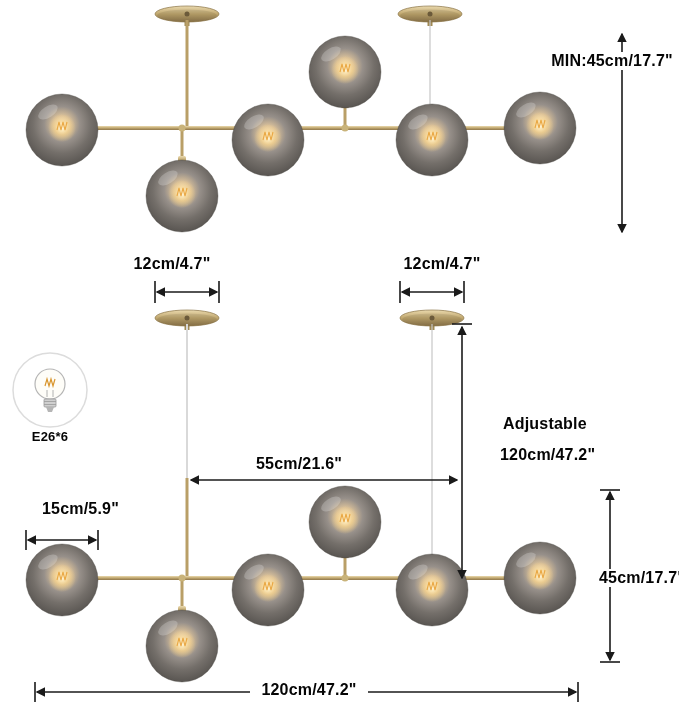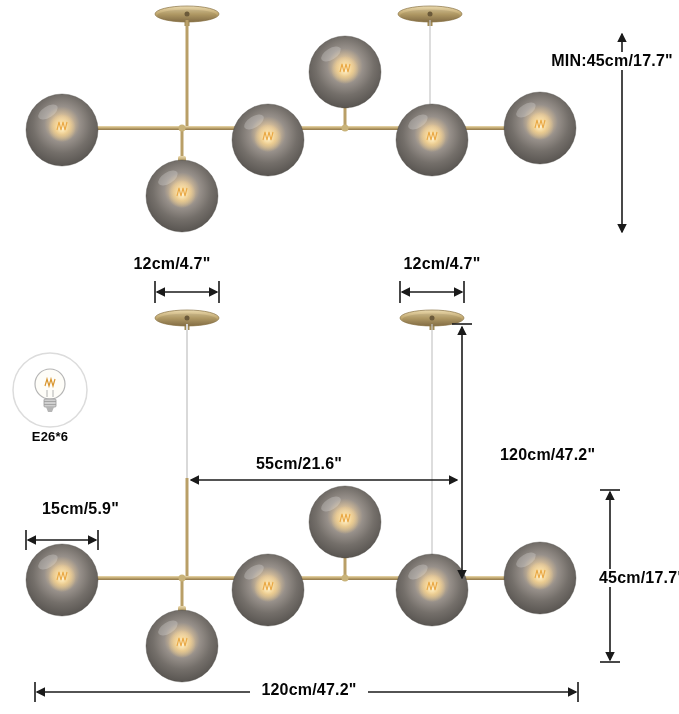--- a/index.html
+++ b/index.html
@@ -151,20 +151,21 @@
       </g>
     </g>
   </svg>
 
   <div class="dim-label bg-white" style="left:540px;top:52px;width:138px;">MIN:45cm/17.7"</div>
 
   <div class="dim-label" style="left:117px;top:255px;width:110px;">12cm/4.7"</div>
 
   <div class="dim-label" style="left:387px;top:255px;width:110px;">12cm/4.7"</div>
 
+  <div class="dim-label left-align" style="left:503px;top:415px;width:130px;">Adjustable</div>
 
   <div class="dim-label left-align" style="left:500px;top:446px;width:130px;">120cm/47.2"</div>
 
   <div class="dim-label" style="left:244px;top:455px;width:110px;">55cm/21.6"</div>
 
   <div class="dim-label" style="left:28px;top:500px;width:105px;">15cm/5.9"</div>
 
   <div class="dim-label bg-white" style="left:596px;top:569px;width:84px;">45cm/17.7"</div>
 
   <div class="dim-label bg-white" style="left:250px;top:681px;width:112px;">120cm/47.2"</div>

